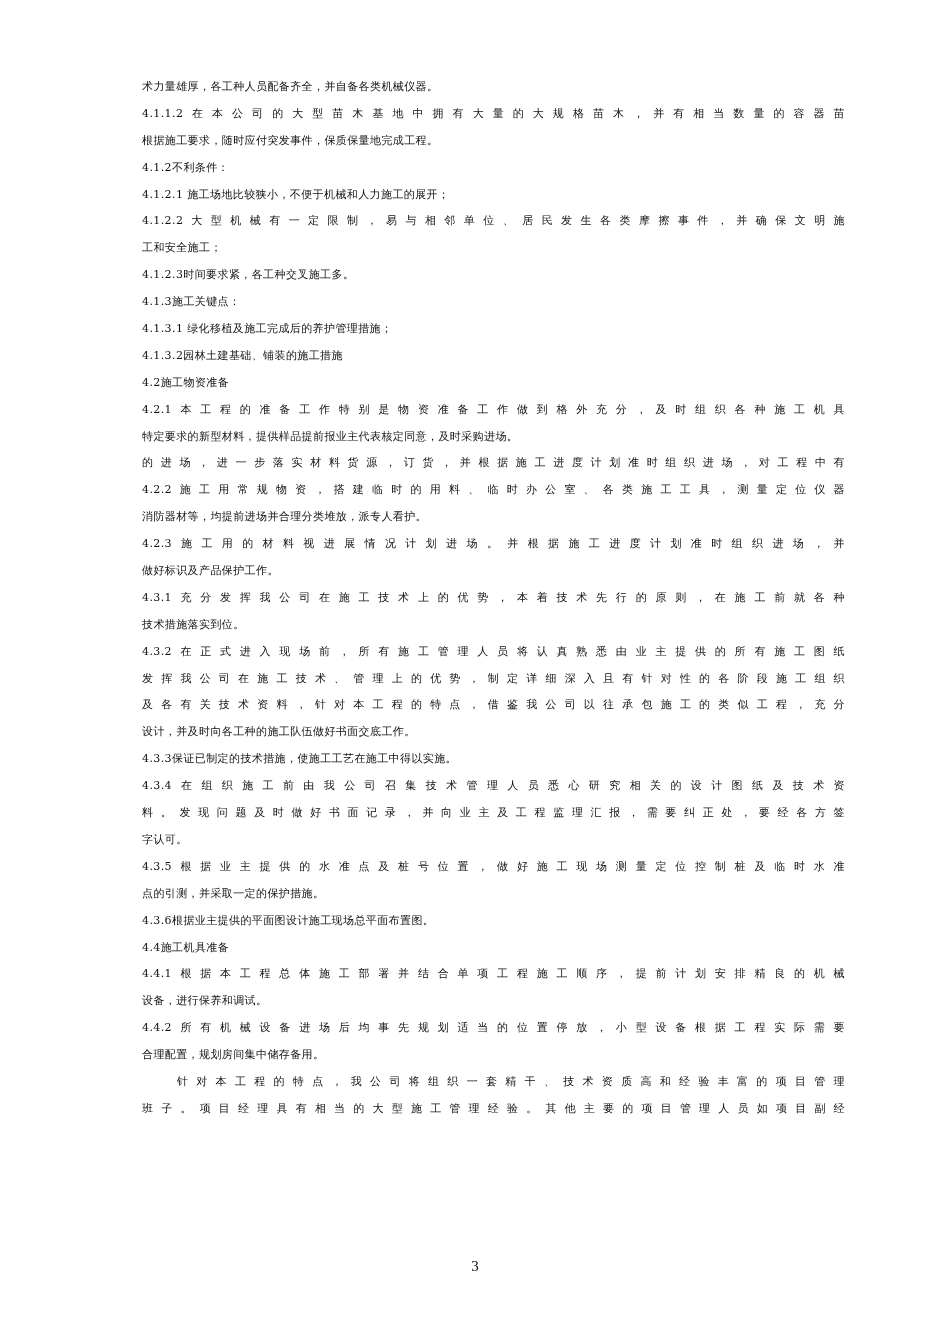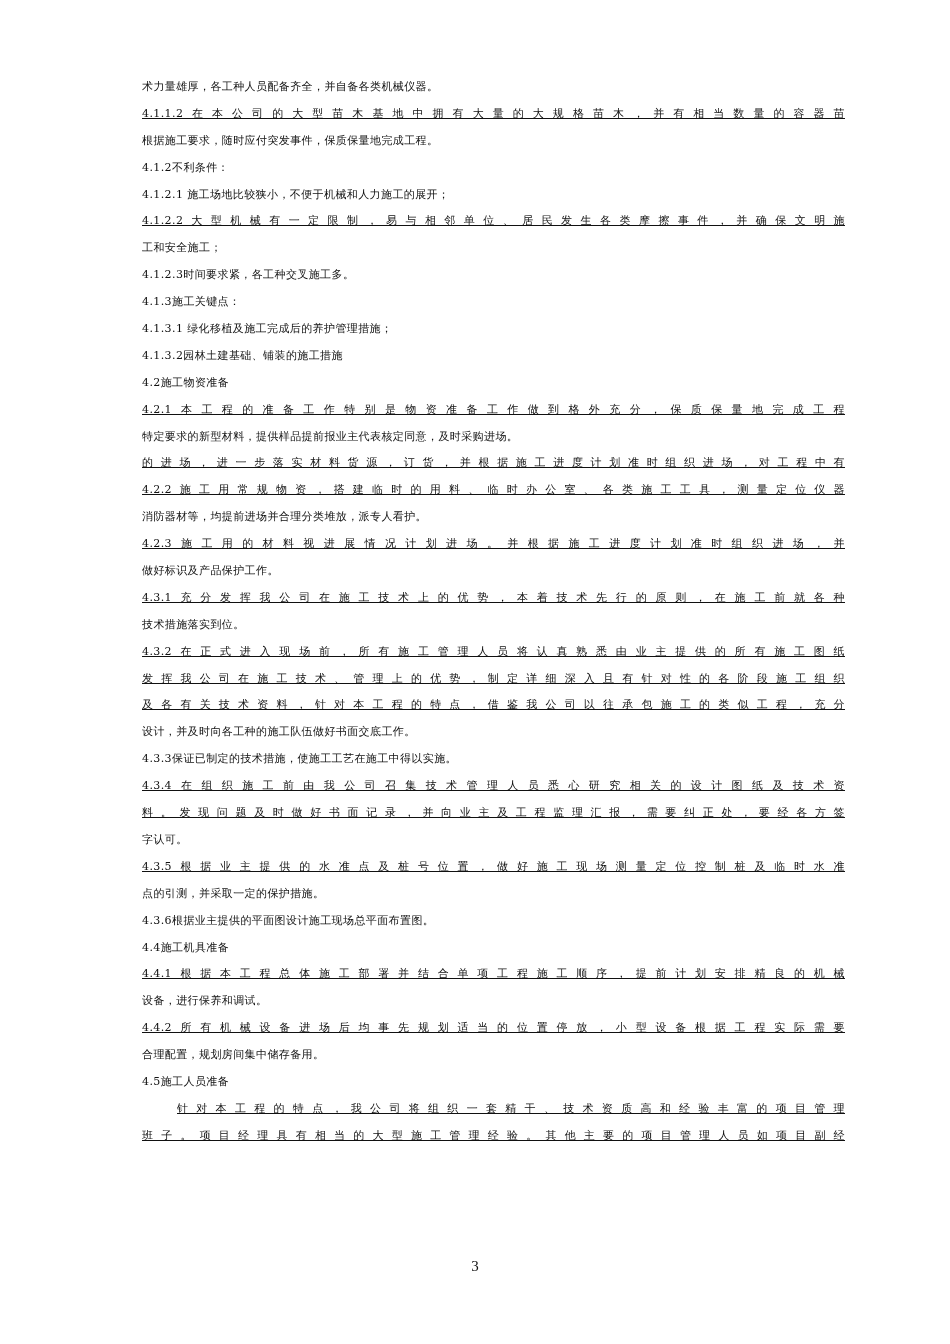--- a/index.html
+++ b/index.html
@@ -9,21 +9,21 @@
       left: 142px;
       top: 74px;
       width: 703px;
       font-family: "DejaVu Serif", "Liberation Serif", serif;
       font-size: 11px;
       line-height: 26.9px;
       color: #111111;
       letter-spacing: 0.4px;
     }
     .line { display: block; white-space: nowrap; overflow: visible; height: 26.9px; }
-    .line.justify { text-align: justify; text-align-last: justify; text-decoration: underline; }
+    .line.justify { text-align: justify; text-align-last: justify; }
     .line.indent { padding-left: 35px; }
     .page-number {
       position: absolute;
       left: 0; right: 0;
       top: 1258px;
       text-align: center;
       font-family: "Liberation Serif", "DejaVu Serif", serif;
       font-size: 15px;
       color: #111111;
     }
@@ -37,21 +37,21 @@
   <span class="line">根据施工要求，随时应付突发事件，保质保量地完成工程。</span>
   <span class="line">4.1.2不利条件：</span>
   <span class="line">4.1.2.1 施工场地比较狭小，不便于机械和人力施工的展开；</span>
   <span class="line justify">4.1.2.2大型机械有一定限制，易与相邻单位、居民发生各类摩擦事件，并确保文明施</span>
   <span class="line">工和安全施工；</span>
   <span class="line">4.1.2.3时间要求紧，各工种交叉施工多。</span>
   <span class="line">4.1.3施工关键点：</span>
   <span class="line">4.1.3.1 绿化移植及施工完成后的养护管理措施；</span>
   <span class="line">4.1.3.2园林土建基础、铺装的施工措施</span>
   <span class="line">4.2施工物资准备</span>
-  <span class="line justify">4.2.1本工程的准备工作特别是物资准备工作做到格外充分，保质保量地完成工程</span>
+  <span class="line justify">4.2.1本工程的准备工作特别是物资准备工作做到格外充分，及时组织各种施工机具</span>
   <span class="line">特定要求的新型材料，提供样品提前报业主代表核定同意，及时采购进场。</span>
   <span class="line justify">的进场，进一步落实材料货源，订货，并根据施工进度计划准时组织进场，对工程中有</span>
   <span class="line justify">4.2.2施工用常规物资，搭建临时的用料、临时办公室、各类施工工具，测量定位仪器</span>
   <span class="line">消防器材等，均提前进场并合理分类堆放，派专人看护。</span>
   <span class="line justify">4.2.3施工用的材料视进展情况计划进场。并根据施工进度计划准时组织进场，并</span>
   <span class="line">做好标识及产品保护工作。</span>
   <span class="line justify">4.3.1充分发挥我公司在施工技术上的优势，本着技术先行的原则，在施工前就各种</span>
   <span class="line">技术措施落实到位。</span>
   <span class="line justify">4.3.2在正式进入现场前，所有施工管理人员将认真熟悉由业主提供的所有施工图纸</span>
   <span class="line justify">发挥我公司在施工技术、管理上的优势，制定详细深入且有针对性的各阶段施工组织</span>
@@ -62,18 +62,17 @@
   <span class="line justify">料。发现问题及时做好书面记录，并向业主及工程监理汇报，需要纠正处，要经各方签</span>
   <span class="line">字认可。</span>
   <span class="line justify">4.3.5根据业主提供的水准点及桩号位置，做好施工现场测量定位控制桩及临时水准</span>
   <span class="line">点的引测，并采取一定的保护措施。</span>
   <span class="line">4.3.6根据业主提供的平面图设计施工现场总平面布置图。</span>
   <span class="line">4.4施工机具准备</span>
   <span class="line justify">4.4.1根据本工程总体施工部署并结合单项工程施工顺序，提前计划安排精良的机械</span>
   <span class="line">设备，进行保养和调试。</span>
   <span class="line justify">4.4.2所有机械设备进场后均事先规划适当的位置停放，小型设备根据工程实际需要</span>
   <span class="line">合理配置，规划房间集中储存备用。</span>
-  <span class="line">4.5施工人员准备</span>
   <span class="line justify indent">针对本工程的特点，我公司将组织一套精干、技术资质高和经验丰富的项目管理</span>
   <span class="line justify">班子。项目经理具有相当的大型施工管理经验。其他主要的项目管理人员如项目副经</span>
 </div>
 
 <div class="page-number">3</div>
 
 </body></html>

